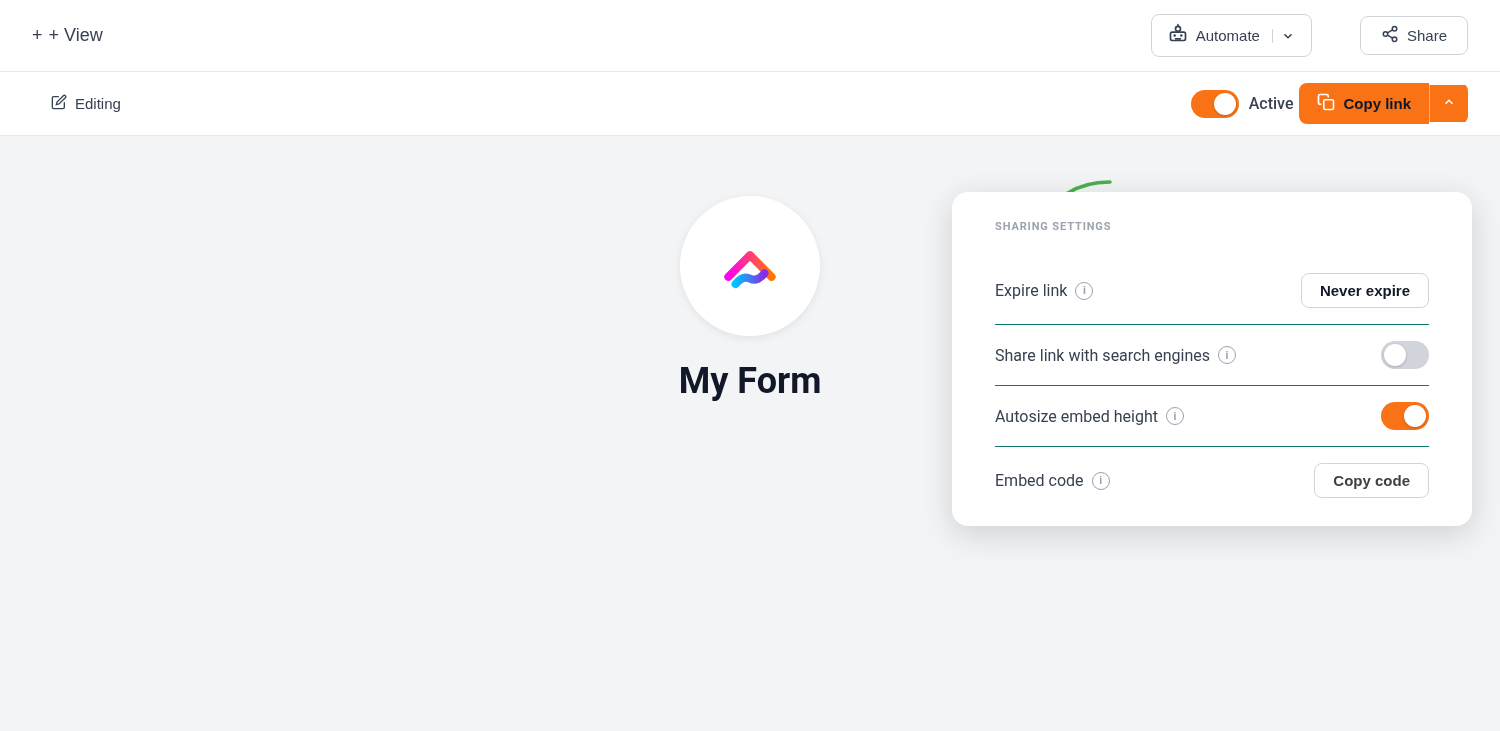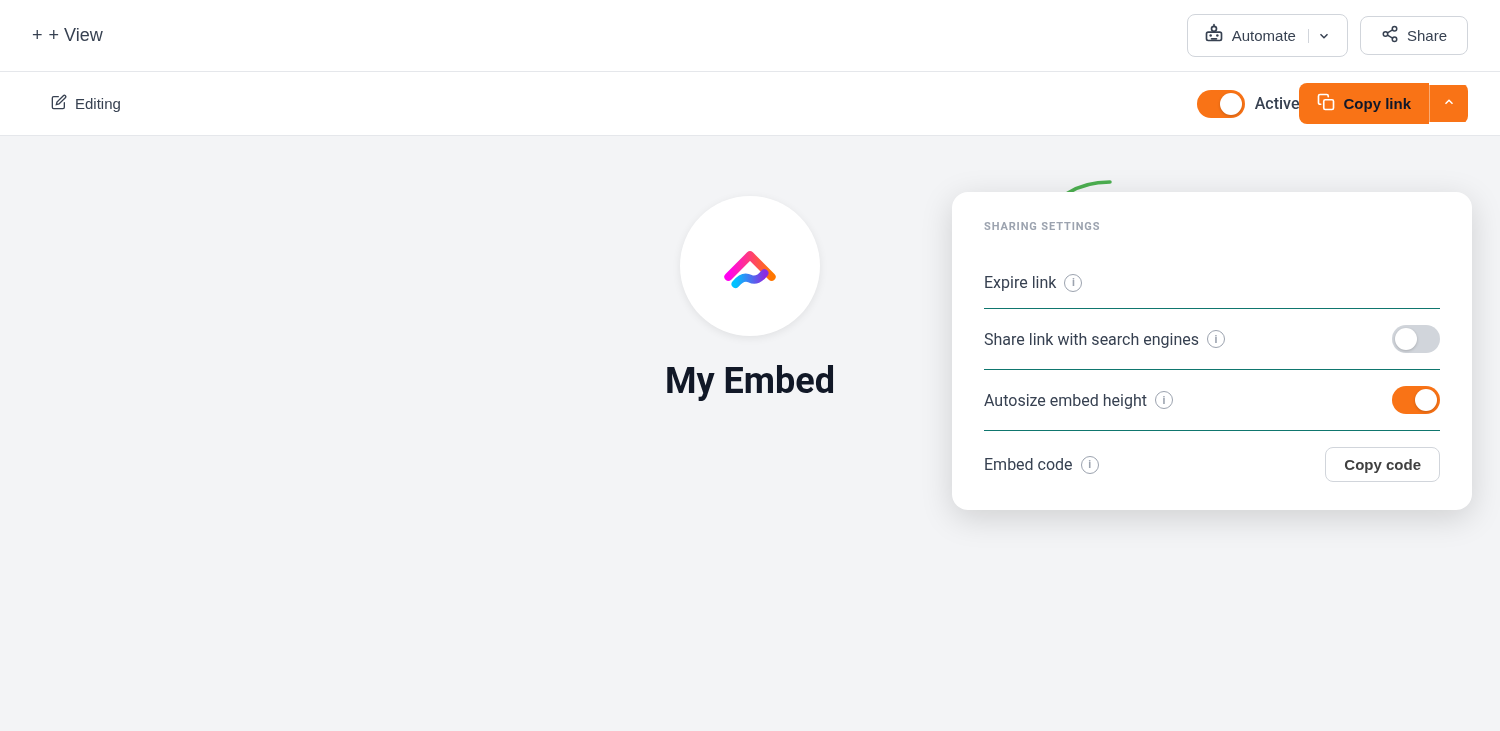--- a/index.html
+++ b/index.html
@@ -62,20 +62,21 @@
       align-items: center;
       gap: 8px;
       border: 1.5px solid #d1d5db;
       border-radius: 8px;
       padding: 8px 20px;
       background: #fff;
       cursor: pointer;
       font-size: 15px;
       color: #374151;
       font-weight: 500;
+      margin-left: 36px;
     }
 
     
     .view-tabs-bar {
       display: flex;
       align-items: center;
       justify-content: space-between;
       padding: 12px 32px;
       border-bottom: 1px solid #e5e7eb;
       height: 64px;
@@ -104,21 +105,21 @@
     }
     .tab-viewing {
       color: #f97316;
       background: #fff7ed;
       border-color: transparent;
     }
 
     .view-tabs-right {
       display: flex;
       align-items: center;
-      gap: 0;
+      gap: 6px;
     }
     .active-toggle-group {
       display: flex;
       align-items: center;
       gap: 10px;
     }
     .active-label {
       font-size: 16px;
       font-weight: 500;
       color: #374151;
@@ -220,21 +221,21 @@
     
     .sharing-dropdown {
       position: absolute;
       top: 56px;
       right: 28px;
       width: 520px;
       background: #fff;
       border-radius: 16px;
       box-shadow: 0 8px 32px rgba(0,0,0,0.15);
       z-index: 200;
-      padding: 28px 32px;
+      padding: 28px 43px;
     }
     .sharing-title {
       font-size: 11px;
       font-weight: 700;
       color: #9ca3af;
       letter-spacing: 0.08em;
       text-transform: uppercase;
       margin-bottom: 24px;
     }
     .sharing-row {
@@ -397,39 +398,42 @@
           <stop offset="100%" style="stop-color:#8a2be2"></stop>
         </linearGradient>
       </defs>
 
       <path d="M16 52 L40 28 L64 52" stroke="url(#grad1)" stroke-width="9" stroke-linecap="round" stroke-linejoin="round" fill="none"></path>
 
       <path d="M24 60 Q32 50 40 54 Q48 58 56 48" stroke="url(#grad2)" stroke-width="9" stroke-linecap="round" fill="none"></path>
     </svg>
   </div>
 
-  <div class="form-title">My Embed</div>
+  <div class="form-title">My Form</div>
 
   <div class="arrow-indicator">
     <svg width="90" height="70" viewBox="0 0 90 70">
       <path d="M80 10 Q30 10 10 55" stroke="#4caf50" stroke-width="3.5" fill="none" stroke-linecap="round"></path>
       <polygon points="5,68 8,50 20,60" fill="#4caf50"></polygon>
     </svg>
   </div>
 
   <div class="sharing-dropdown">
     <div class="sharing-title">SHARING SETTINGS</div>
 
     <div class="sharing-row">
       <div class="sharing-row-label">
         <span>Expire link</span>
         <span class="info-icon">
           <span>i</span>
         </span>
       </div>
+      <button class="never-expire-btn">
+        <span>Never expire</span>
+      </button>
     </div>
 
     <div class="sharing-row">
       <div class="sharing-row-label">
         <span>Share link with search engines</span>
         <span class="info-icon">
           <span>i</span>
         </span>
       </div>
       <div class="toggle">

